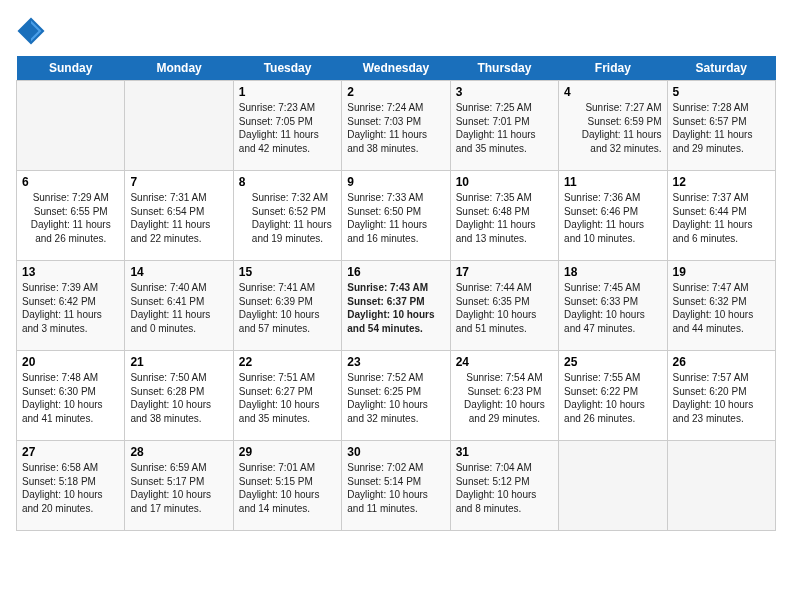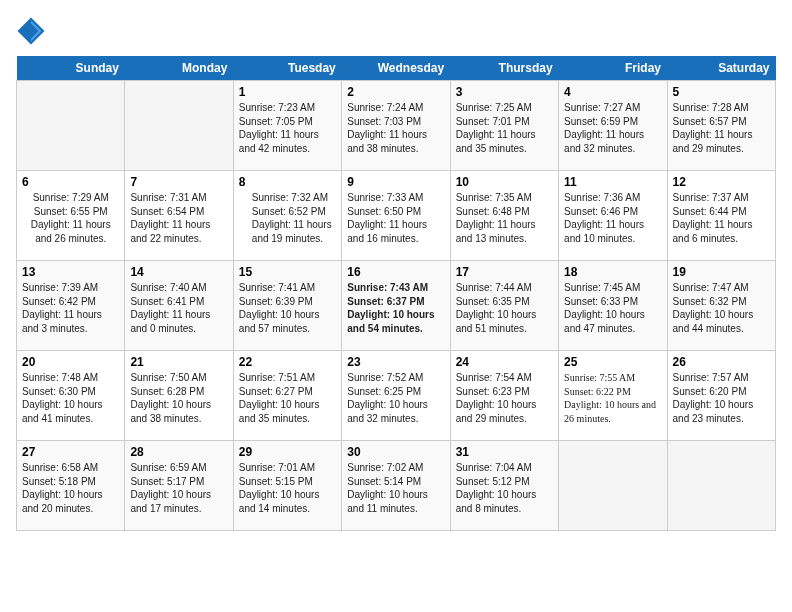--- a/index.html
+++ b/index.html
@@ -48,21 +48,21 @@
     }
     table {
       width: 100%;
       border-collapse: collapse;
       font-size: 11px;
     }
     thead th {
       background: #1a6fbb;
       color: #fff;
       padding: 5px 6px;
-      text-align: right;
+      text-align: center;
       font-size: 12px;
       font-weight: bold;
     }
     tbody td {
       border: 1px solid #ccc;
       vertical-align: top;
       padding: 4px 5px;
       width: calc(100% / 7);
       min-height: 80px;
       height: 90px;
@@ -135,21 +135,21 @@
 Daylight: 11 hours and 38 minutes.</div>
         </td>
         <td>
           <div class="day-num">3</div>
           <div class="day-info" style="white-space: pre-line;">Sunrise: 7:25 AM
 Sunset: 7:01 PM
 Daylight: 11 hours and 35 minutes.</div>
         </td>
         <td>
           <div class="day-num">4</div>
-          <div class="day-info" style="white-space: pre-line;">Sunrise: 7:27 AM
+          <div class="day-info" style="white-space: pre-line; text-align: right;">Sunrise: 7:27 AM
 Sunset: 6:59 PM
 Daylight: 11 hours and 32 minutes.</div>
         </td>
         <td>
           <div class="day-num">5</div>
           <div class="day-info" style="white-space: pre-line;">Sunrise: 7:28 AM
 Sunset: 6:57 PM
 Daylight: 11 hours and 29 minutes.</div>
         </td>
       </tr>
@@ -261,27 +261,27 @@
 Daylight: 10 hours and 35 minutes.</div>
         </td>
         <td>
           <div class="day-num">23</div>
           <div class="day-info" style="white-space: pre-line;">Sunrise: 7:52 AM
 Sunset: 6:25 PM
 Daylight: 10 hours and 32 minutes.</div>
         </td>
         <td>
           <div class="day-num">24</div>
-          <div class="day-info" style="white-space: pre-line;">Sunrise: 7:54 AM
+          <div class="day-info" style="white-space: pre-line; text-align: center;">Sunrise: 7:54 AM
 Sunset: 6:23 PM
 Daylight: 10 hours and 29 minutes.</div>
         </td>
         <td>
           <div class="day-num">25</div>
-          <div class="day-info" style="white-space: pre-line; font-family: Liberation Serif, serif;">Sunrise: 7:55 AM
+          <div class="day-info" style="white-space: pre-line;">Sunrise: 7:55 AM
 Sunset: 6:22 PM
 Daylight: 10 hours and 26 minutes.</div>
         </td>
         <td>
           <div class="day-num">26</div>
           <div class="day-info" style="white-space: pre-line;">Sunrise: 7:57 AM
 Sunset: 6:20 PM
 Daylight: 10 hours and 23 minutes.</div>
         </td>
       </tr>

